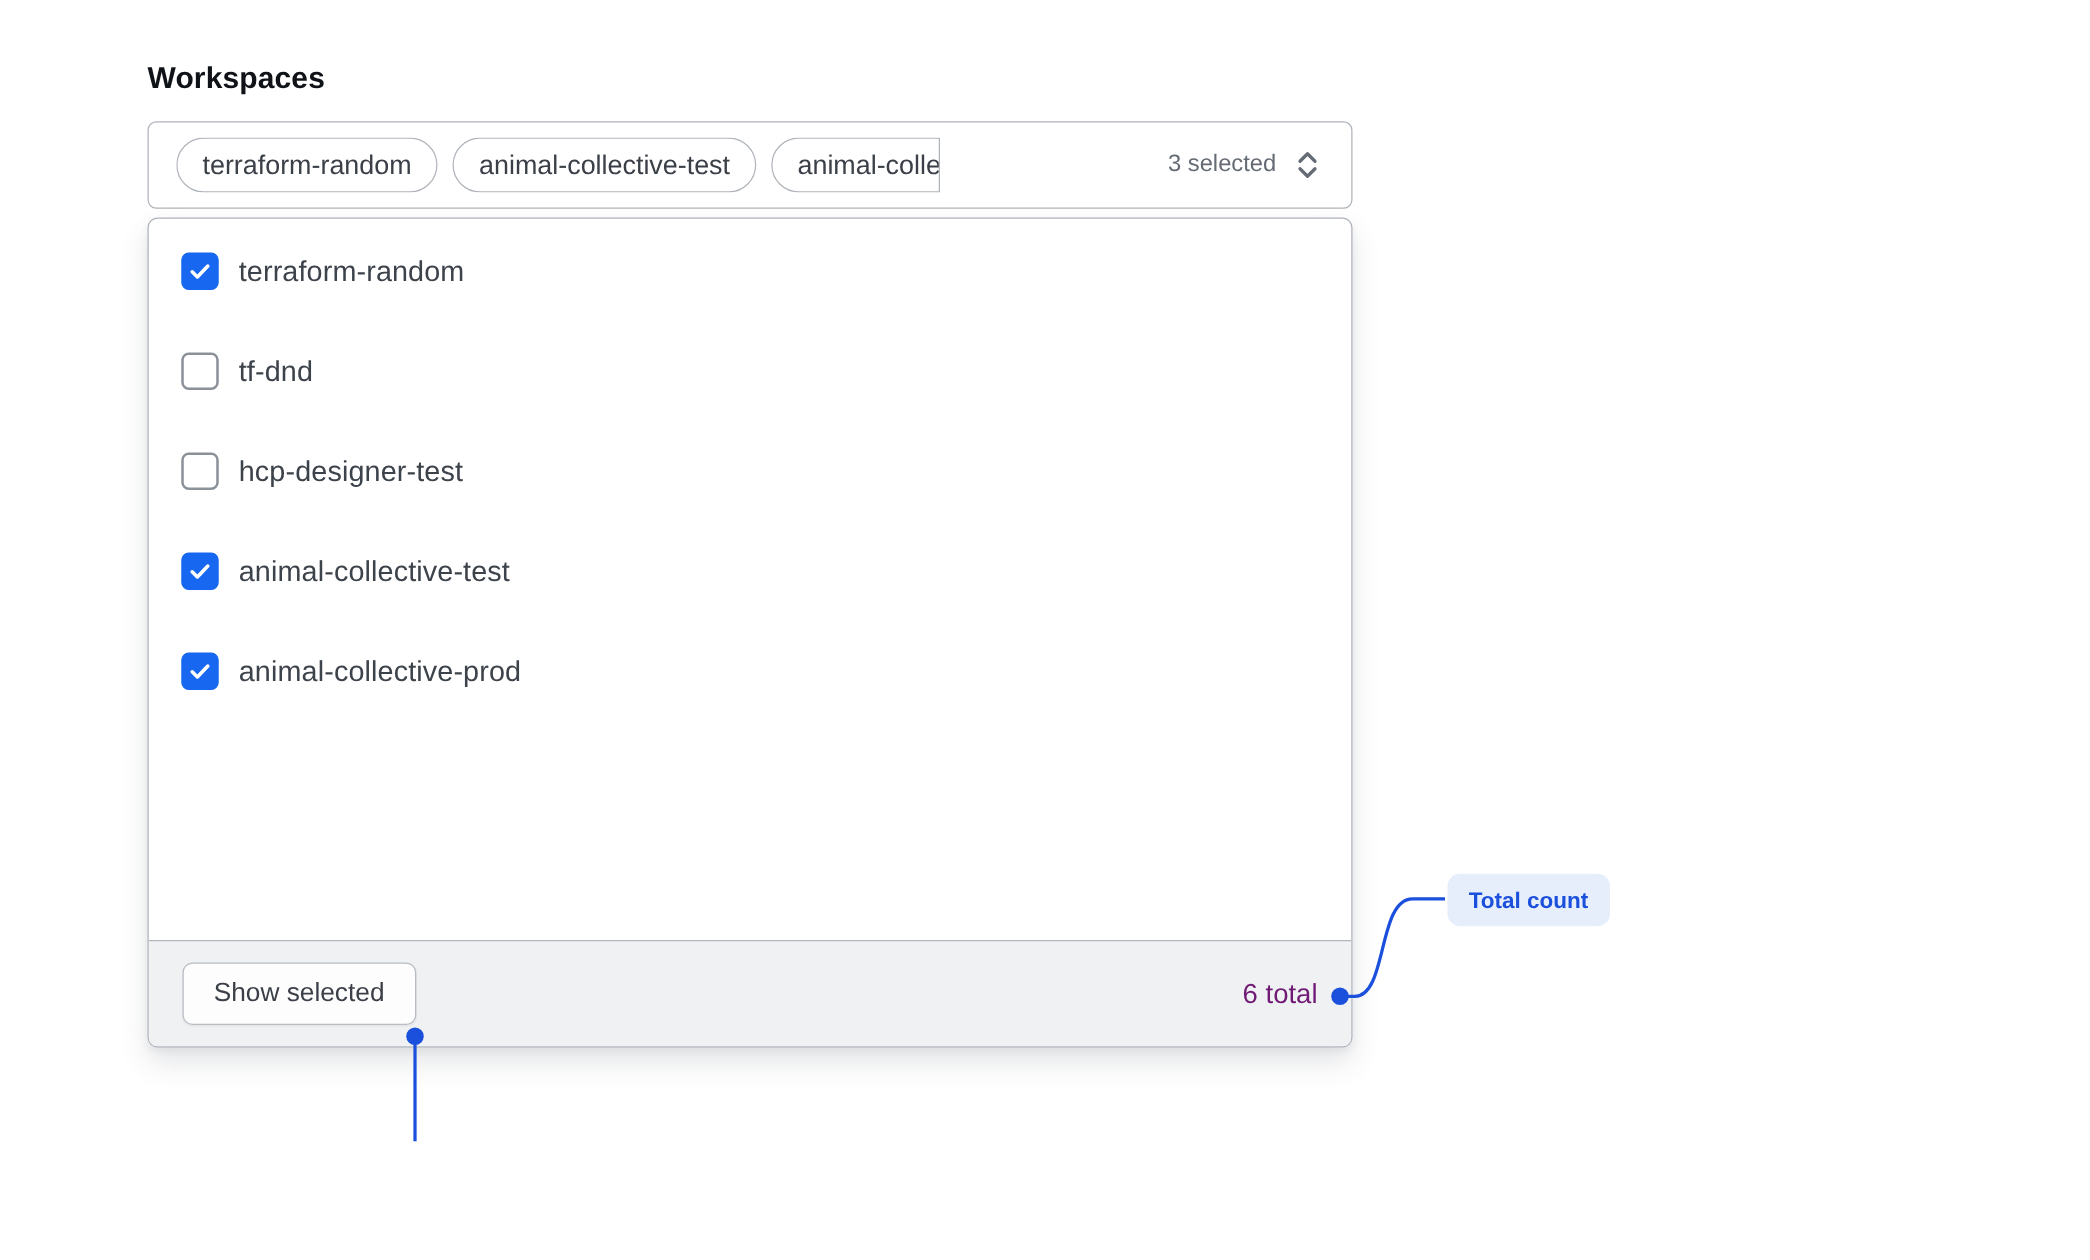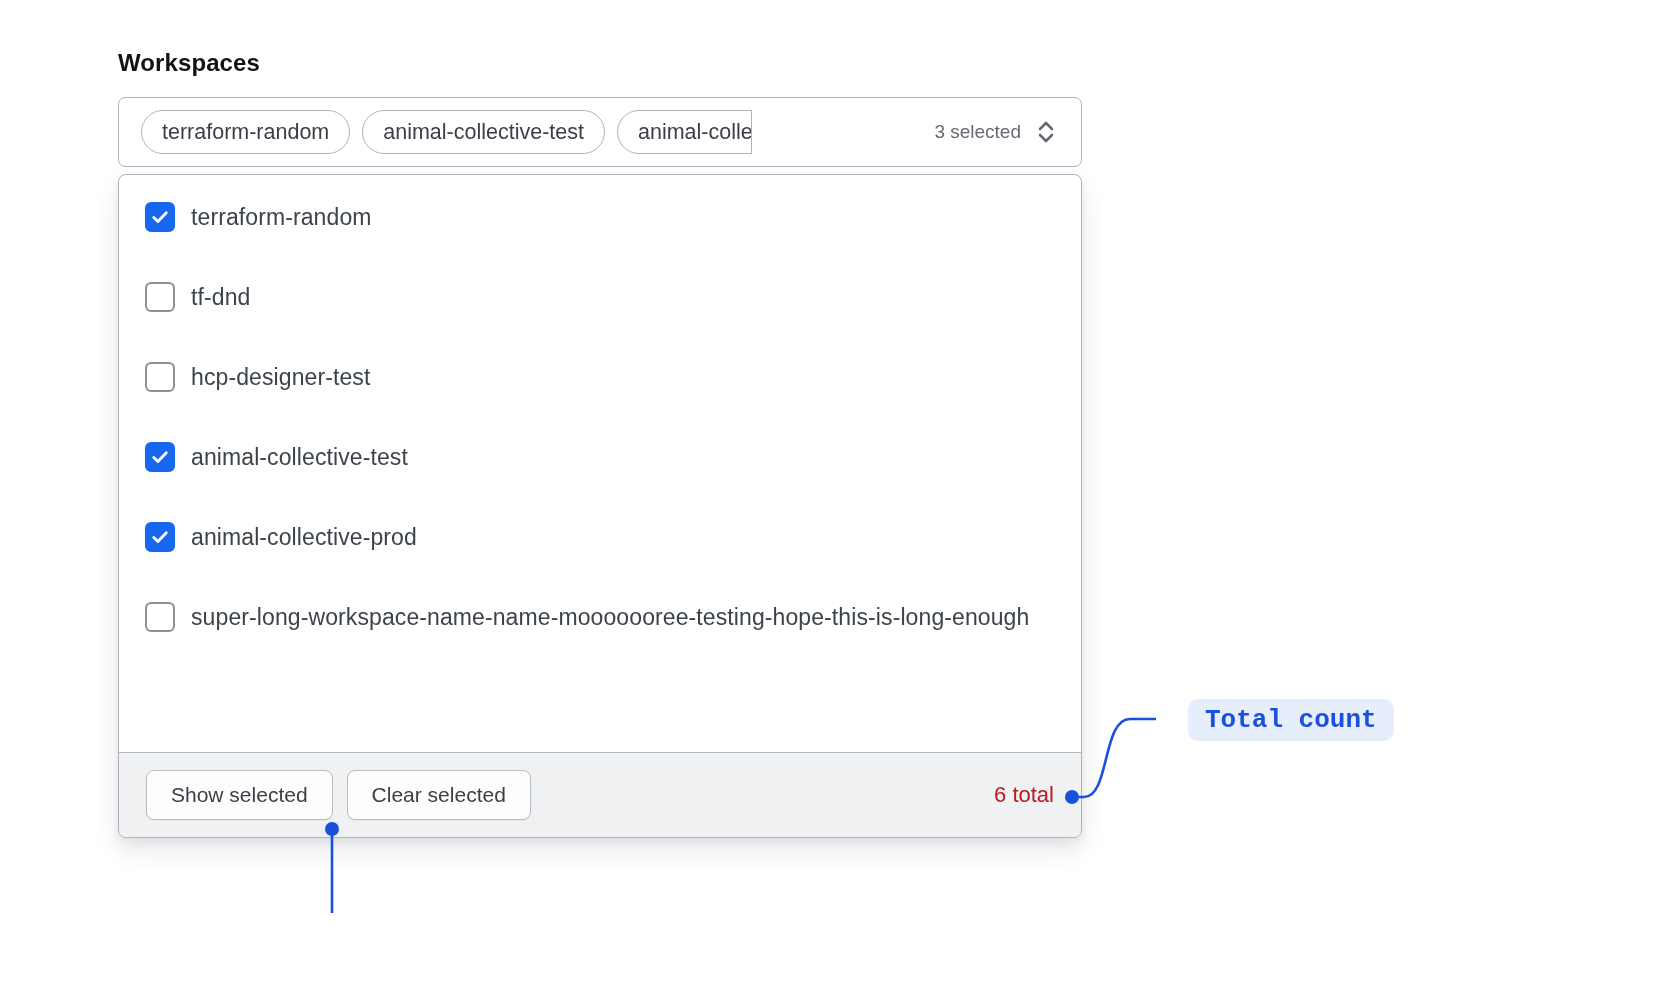--- a/index.html
+++ b/index.html
@@ -142,44 +142,43 @@
     border-radius: 8px;
     padding: 11px 24px;
     line-height: 26px;
     cursor: pointer;
     box-shadow: 0 1px 1px rgba(0,0,0,0.04);
     white-space: nowrap;
   }
   .total-text {
     margin-left: auto;
     font-size: 22px;
-    color: #b91c1c;
+    color: #701a75;
     white-space: nowrap;
   }
 
   
   .overlay {
     position: absolute;
     left: 0; top: 0;
     pointer-events: none;
   }
   .ann {
     position: absolute;
     background: var(--ann-bg, #e6eefc);
     color: var(--ann-blue, #1b50dd);
     font-weight: 600;
     border-radius: 10px;
     white-space: nowrap;
   }
   .ann-total {
-    left: 1188px; top: 699px;
+    left: 1158px; top: 699px;
     padding: 6px 17px;
-    font-size: 26px;
+    font-size: 18px;
     line-height: 30px;
-    font-family: Liberation Mono, monospace;
   }
   .ann-button-group {
     left: 72px; top: 917px;
     padding: 7px 18px;
     font-size: 23px;
     line-height: 32px;
   }
 </style>
 </head>
 <body>
@@ -238,32 +237,23 @@
     <span class="option-label">animal-collective-test</span>
   </div>
         <div class="option checked">
     <span class="checkbox">
       <svg class="check" width="20" height="20" viewBox="0 0 24 24" fill="none">
         <path d="M4.5 12.5 L9.5 17.5 L19.5 7" stroke="#ffffff" stroke-width="3.4" stroke-linecap="round" stroke-linejoin="round"></path>
       </svg>
     </span>
     <span class="option-label">animal-collective-prod</span>
   </div>
-        <div class="option">
-    <span class="checkbox">
-      <svg class="check" width="20" height="20" viewBox="0 0 24 24" fill="none">
-        <path d="M4.5 12.5 L9.5 17.5 L19.5 7" stroke="#ffffff" stroke-width="3.4" stroke-linecap="round" stroke-linejoin="round"></path>
-      </svg>
-    </span>
-    <span class="option-label">super-long-workspace-name-name-mooooooree-testing-hope-this-is-long-enough</span>
-  </div>
       </div>
     <div class="panel-footer">
       <button class="footer-btn">Show selected</button>
-      <button class="footer-btn">Clear selected</button>
       <span class="total-text">6 total</span>
     </div>
   </div>
 
   <svg class="overlay" width="1672" height="1008" viewBox="0 0 1672 1008" fill="none">
     <circle cx="1072" cy="797" r="7" fill="#1b50dd"></circle>
     <path d="M 1072 797 L 1084 797 C 1110 797, 1102 719, 1130 719 L 1156 719" stroke="#1b50dd" stroke-width="2.6"></path>
     <circle cx="332" cy="829" r="7" fill="#1b50dd"></circle>
     <path d="M 332 832 L 332 913" stroke="#1b50dd" stroke-width="2.6"></path>
   </svg>

